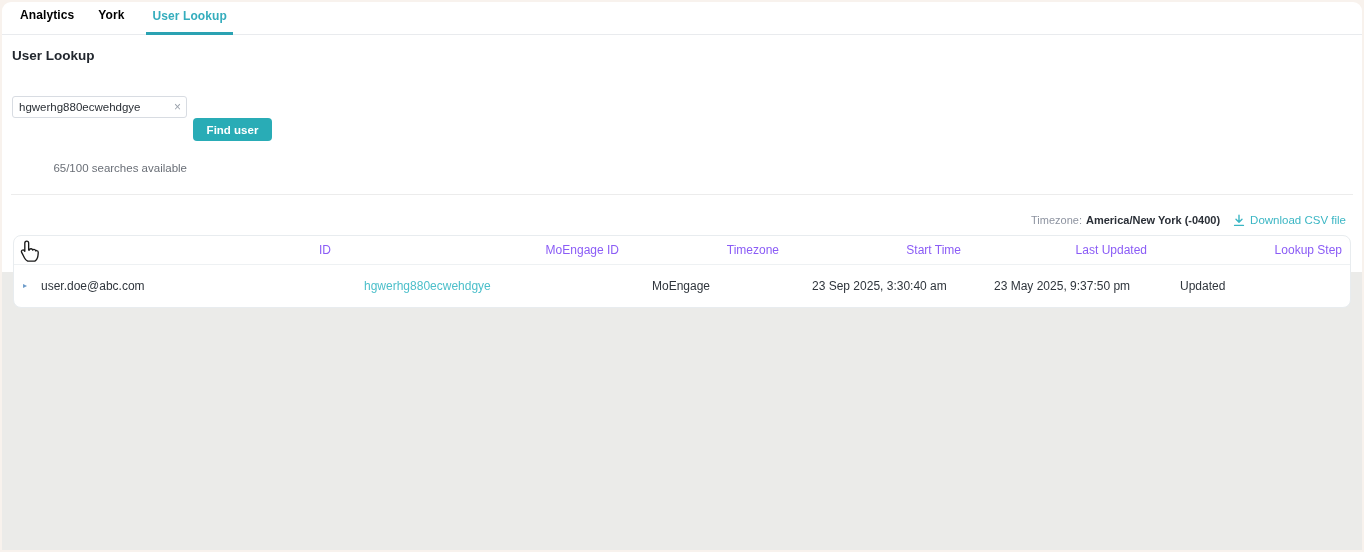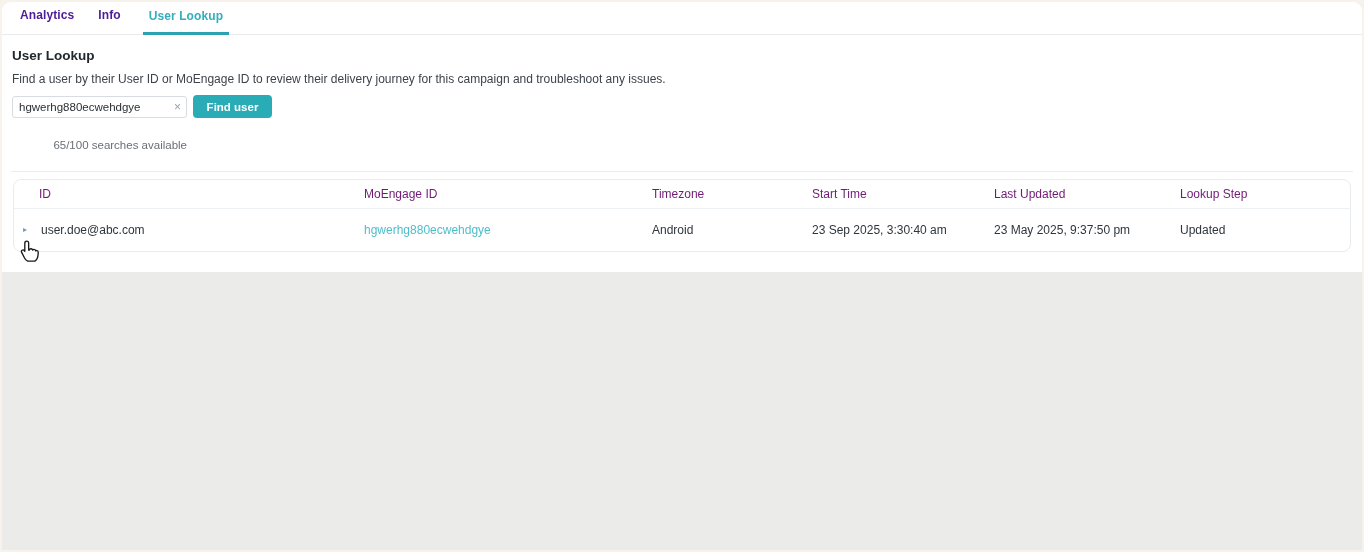--- a/index.html
+++ b/index.html
@@ -21,21 +21,21 @@
   }
   .gray-area { background:#ebebe9; flex:1 1 auto; }
 
   
   .tabs-bar {
     display:flex; align-items:flex-end;
     height:33px; padding-left:16px;
     border-bottom:1px solid #e9ebee;
   }
   .tab {
-    font-size:12px; font-weight:700; color:#4c1d95;
+    font-size:12px; font-weight:700; color:#000000;
     padding:0 2px 12px 2px; margin-right:20px;
     cursor:pointer; letter-spacing:.1px;
   }
   .tab.active {
     color:#35adbd;
     padding-bottom:9px;
     border-bottom:3px solid #2aa2b2;
     margin-bottom:-1px;
     padding-left:6px; padding-right:6px;
   }
@@ -59,20 +59,21 @@
     position:absolute; right:6px; top:3px;
     font-size:12px; color:#9aa1ab; cursor:pointer; line-height:16px;
   }
   .find-btn {
     margin-left:6px; width:79px; height:23px;
     background:#29acb6; color:#ffffff;
     border:none; border-radius:4px;
     font-family:"Liberation Sans", sans-serif;
     font-size:11.5px; font-weight:700;
     cursor:pointer;
+    margin-top:46px;
   }
   .quota { width:175px; margin-top:21px; text-align:right; font-size:11.5px; color:#6a6f77; }
 
   
   .divider { height:1px; background:#ececec; margin:20px 9px 0 9px; }
 
   
   .meta-row {
     display:flex; align-items:center; justify-content:flex-end;
     margin-top:17px; padding-right:16px; height:16px;
@@ -88,22 +89,22 @@
   
   .table-card {
     margin:7px 11px 0 11px;
     border:1px solid #e8ecef; border-radius:8px;
     background:#ffffff; overflow:hidden;
   }
   table { width:100%; border-collapse:collapse; table-layout:fixed; }
   col.c1{width:325px;} col.c2{width:288px;} col.c3{width:160px;}
   col.c4{width:182px;} col.c5{width:186px;}
   th {
-    height:28px; text-align:left; font-size:12px; font-weight:400;
-    color:#701a75; padding:0 8px 0 25px;
+    height:28px; text-align:right; font-size:12px; font-weight:400;
+    color:#8b5cf6; padding:0 8px 0 25px;
     border-bottom:1px solid #eef1f3;
   }
   td {
     height:43px; font-size:12px; color:#2f353c;
     padding:0 8px 0 25px; vertical-align:middle;
   }
   td.id-cell { position:relative; padding-left:27px; cursor:pointer; }
   .expand-chevron {
     position:absolute; left:9px; top:50%; transform:translateY(-50%);
     font-size:8px; color:#6b9ac9; line-height:8px;
@@ -115,41 +116,53 @@
 </style>
 </head>
 <body>
 
 <div class="app">
 
   <div class="panel">
 
     <div class="tabs-bar">
       <div class="tab">Analytics</div>
-      <div class="tab">Info</div>
+      <div class="tab">York</div>
       <div class="tab active">User Lookup</div>
     </div>
 
     <div class="lookup">
       <div class="lookup-title">User Lookup</div>
-      <div class="lookup-desc">Find a user by their User ID or MoEngage ID to review their delivery journey for this campaign and troubleshoot any issues.</div>
 
       <div class="search-row">
         <div class="search-box">
           <input class="search-input" type="text" value="hgwerhg880ecwehdgye" style="">
           <span class="clear-x">×</span>
         </div>
         <button class="find-btn">Find user</button>
       </div>
 
       <div class="quota">65/100 searches available</div>
     </div>
 
     <div class="divider"></div>
 
+    <div class="meta-row">
+      <span class="tz-label">Timezone:</span>
+      <span class="tz-value">America/New York (-0400)</span>
+      <span class="dl-link">
+        <span class="dl-icon">
+          <svg width="12" height="13" viewBox="0 0 12 13" fill="none">
+            <path d="M6 1.2v6.6M3 5.2l3 3 3-3" stroke="#3bb6c4" stroke-width="1.4" stroke-linecap="round" stroke-linejoin="round"></path>
+            <path d="M1.6 11.4h8.8" stroke="#3bb6c4" stroke-width="1.4" stroke-linecap="round"></path>
+          </svg>
+        </span>
+        <span>Download CSV file</span>
+      </span>
+    </div>
 
     <div class="table-card">
       <table>
         <colgroup>
           <col class="c1">
             <col class="c2">
             <col class="c3">
             <col class="c4">
             <col class="c5">
             <col>
@@ -166,21 +179,21 @@
         </thead>
         <tbody>
           <tr>
             <td class="id-cell">
               <span class="expand-chevron">▸</span>
               <span>user.doe@abc.com</span>
             </td>
             <td>
               <span class="moe-link">hgwerhg880ecwehdgye</span>
             </td>
-            <td>Android</td>
+            <td>MoEngage</td>
             <td>23 Sep 2025, 3:30:40 am</td>
             <td>23 May 2025, 9:37:50 pm</td>
             <td>Updated</td>
           </tr>
         </tbody>
       </table>
     </div>
 
     <div class="cursor">
       <svg width="23" height="26" viewBox="0 0 24 27">

